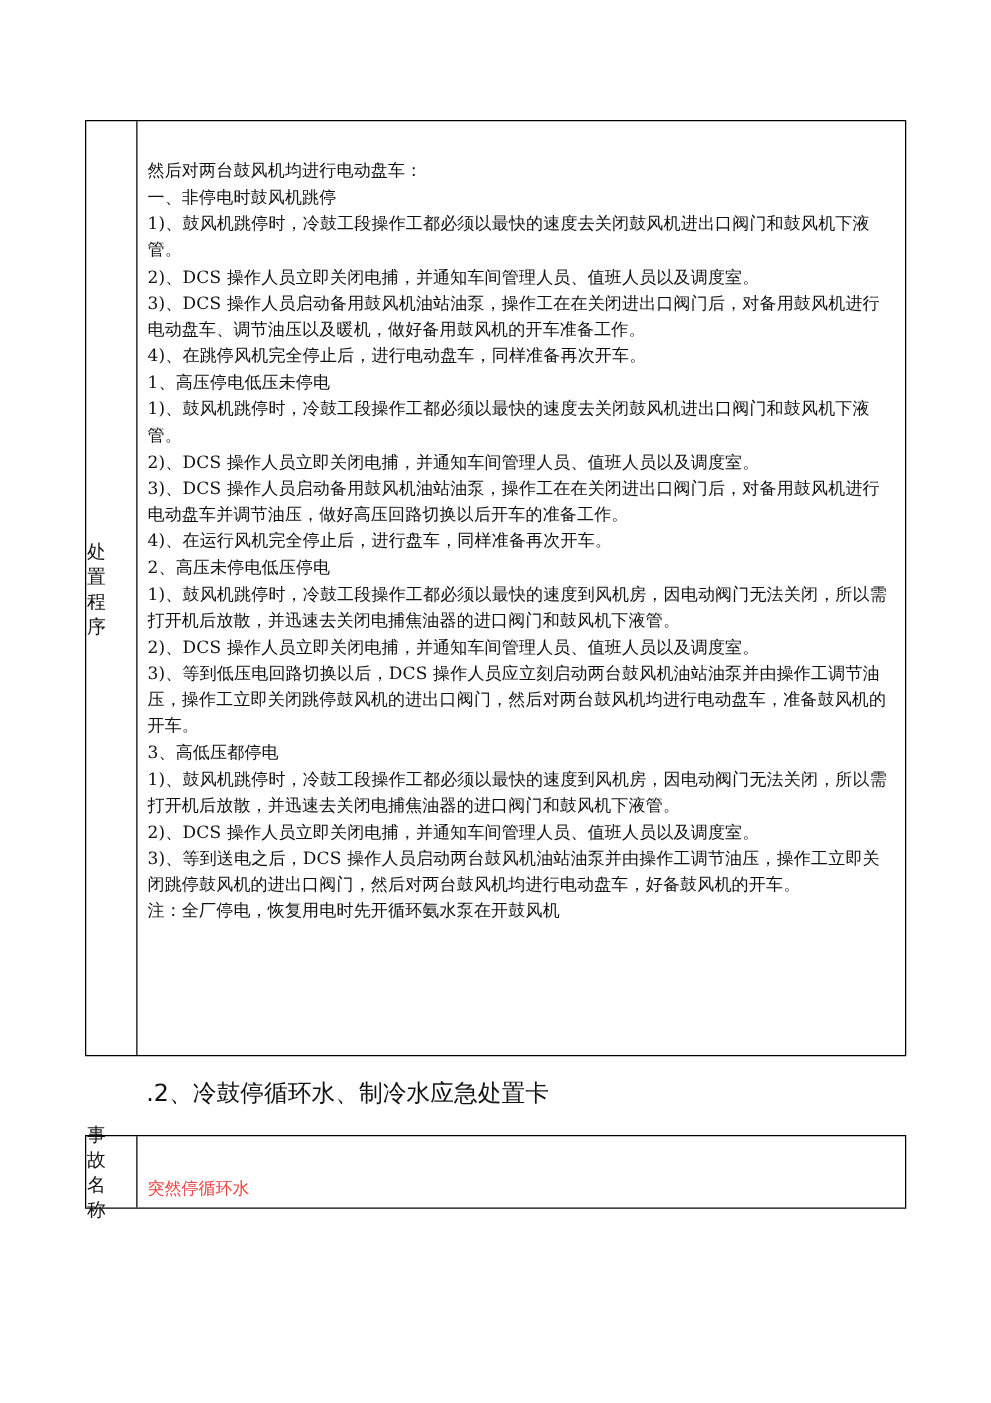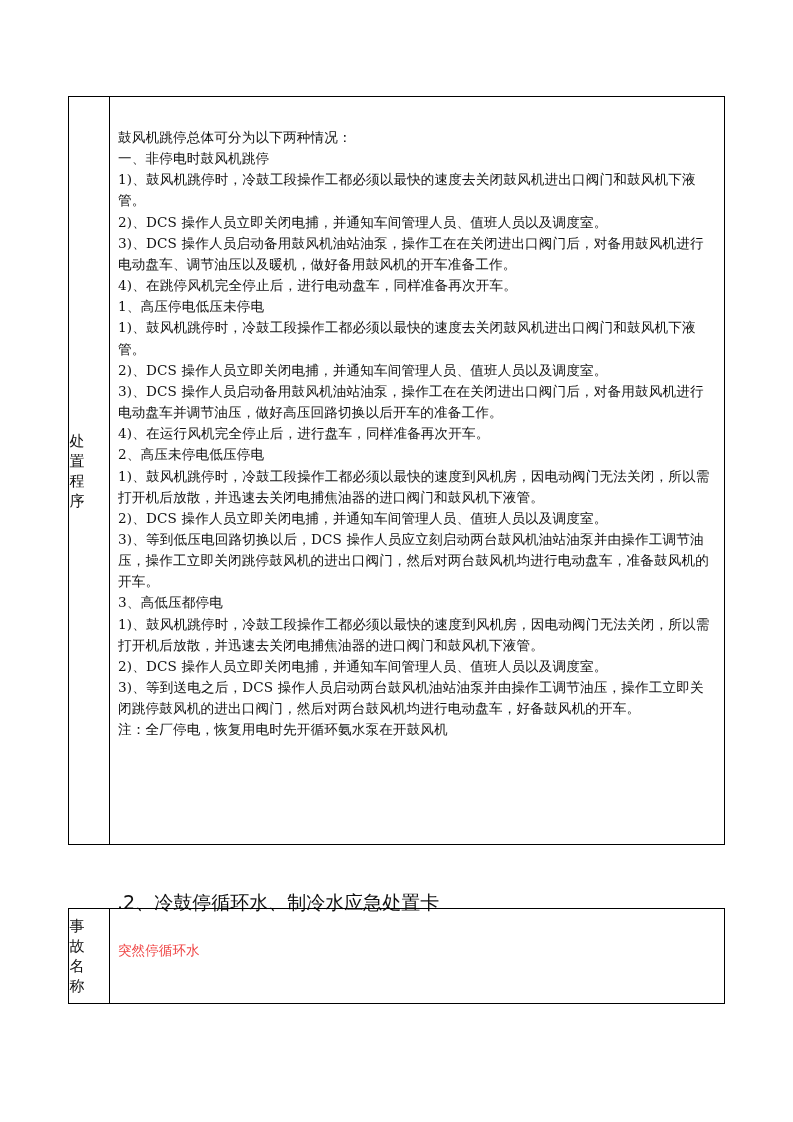--- a/index.html
+++ b/index.html
@@ -6,58 +6,58 @@
   body {
     width: 793px; height: 1122px; position: relative; overflow: hidden;
     font-family: "DejaVu Serif", "Liberation Serif", serif;
     color: #111;
   }
   .tbl {
     position: absolute; left: 68px; width: 657px;
     border: 1.3px solid #000; box-sizing: border-box;
   }
   .tbl1 { top: 96px; height: 749px; }
-  .tbl2 { top: 908px; height: 96px; }
+  .tbl2 { top: 908px; height: 59px; }
   .label-col {
     position: absolute; left: 0; top: 0; bottom: 0; width: 41px;
     border-right: 1.3px solid #000; box-sizing: border-box;
     display: flex; align-items: center; 
   }
   .vlabel {
     width: 16px; font-size: 15px; line-height: 20px; text-align: center;
     word-break: break-all;
   }
   .content-col {
     position: absolute; left: 41px; right: 0; top: 0; bottom: 0;
   }
   .body-text {
     position: absolute; left: 8px; right: 8px; top: 30px;
     font-size: 13.6px; line-height: 21.15px; letter-spacing: 0.15px;
   }
   .body-text p { margin: 0; }
   .section-title {
     position: absolute; left: 117px; top: 862px;
     font-family: "DejaVu Sans", "Liberation Sans", sans-serif;
-    font-size: 19px; color: #111; margin-top: 28px;
+    font-size: 19px; color: #111;
   }
   .name-text {
     position: absolute; left: 8px; top: 33px; font-size: 13.6px; color: #ef4444;
   }
   .tbl2 .vlabel { font-size: 15px; line-height: 20px; }
 </style>
 </head>
 <body>
 
 <div class="tbl tbl1">
   <div class="label-col">
     <div class="vlabel">处置程序</div>
   </div>
   <div class="content-col">
     <div class="body-text" id="proc-lines">
-      <p>鼓风机跳停总体可分为以下两种情况：</p>
+      <p>然后对两台鼓风机均进行电动盘车：</p>
       <p>一、非停电时鼓风机跳停</p>
       <p>1)、鼓风机跳停时，冷鼓工段操作工都必须以最快的速度去关闭鼓风机进出口阀门和鼓风机下液管。</p>
       <p>2)、DCS 操作人员立即关闭电捕，并通知车间管理人员、值班人员以及调度室。</p>
       <p>3)、DCS 操作人员启动备用鼓风机油站油泵，操作工在在关闭进出口阀门后，对备用鼓风机进行电动盘车、调节油压以及暖机，做好备用鼓风机的开车准备工作。</p>
       <p>4)、在跳停风机完全停止后，进行电动盘车，同样准备再次开车。</p>
       <p>1、高压停电低压未停电</p>
       <p>1)、鼓风机跳停时，冷鼓工段操作工都必须以最快的速度去关闭鼓风机进出口阀门和鼓风机下液管。</p>
       <p>2)、DCS 操作人员立即关闭电捕，并通知车间管理人员、值班人员以及调度室。</p>
       <p>3)、DCS 操作人员启动备用鼓风机油站油泵，操作工在在关闭进出口阀门后，对备用鼓风机进行电动盘车并调节油压，做好高压回路切换以后开车的准备工作。</p>
       <p>4)、在运行风机完全停止后，进行盘车，同样准备再次开车。</p>

